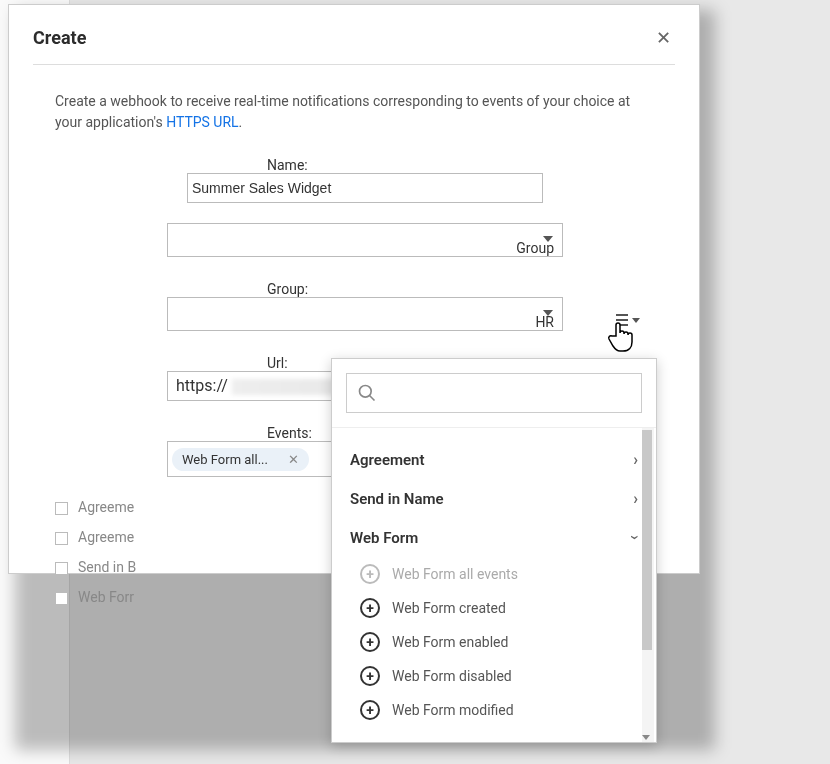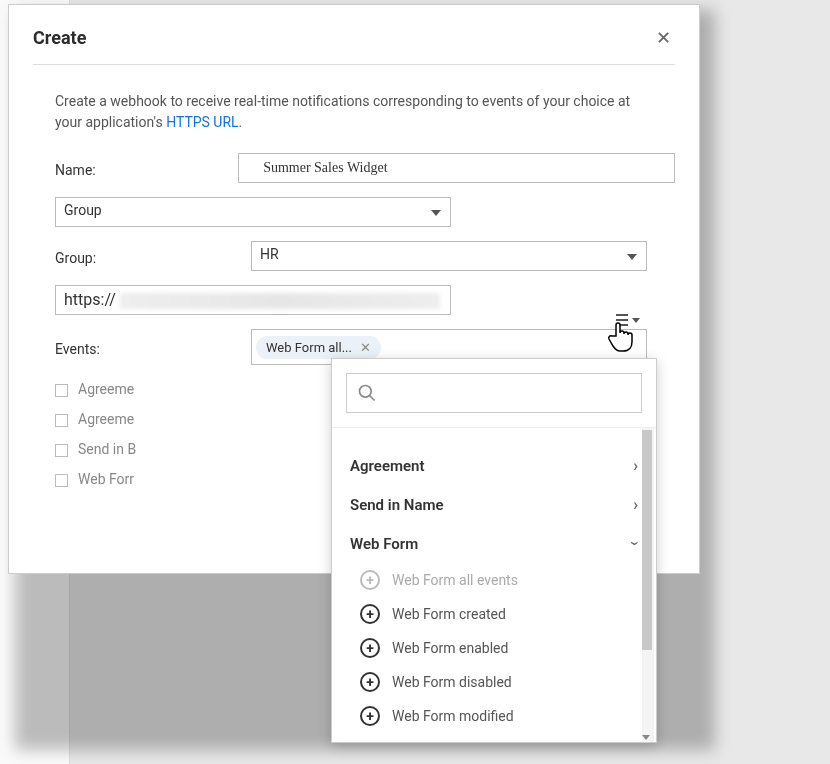--- a/index.html
+++ b/index.html
@@ -66,48 +66,49 @@
     line-height: 1.5;
     margin-left: 22px;
     margin-bottom: 20px;
     max-width: 580px;
   }
   .description .link { color: #1473e6; }
   .form-row {
     display: flex;
     align-items: center;
     margin-left: 22px;
-    margin-bottom: 14px;
+    margin-bottom: 20px;
+    flex-direction: column;
   }
   .form-row.top { align-items: flex-start; }
   .form-label {
     width: 196px;
     font-size: 14px;
     color: #333;
     padding-top: 4px;
   }
   .text-input {
-    width: 464px;
+    width: 356px;
     height: 30px;
     border: 1px solid #bbb;
-    padding: 4px 24px;
+    padding: 4px 4px;
     font-size: 14px;
     color: #333;
-    font-family: Liberation Serif, serif;
   }
   .select {
     width: 396px;
     height: 30px;
     border: 1px solid #bbb;
-    padding: 4px 8px;
+    padding: 16px 8px;
     font-size: 14px;
     color: #333;
     background: #fff;
     appearance: none;
     position: relative;
+    text-align: right;
   }
   .select-wrap { position: relative; width: 396px; }
   .select-wrap::after {
     content: "";
     position: absolute;
     right: 10px; top: 13px;
     width: 0; height: 0;
     border-left: 5px solid transparent;
     border-right: 5px solid transparent;
     border-top: 6px solid #555;
@@ -139,21 +140,21 @@
     gap: 6px;
   }
   .chip {
     background: #eaf1f8;
     border-radius: 14px;
     padding: 4px 10px;
     font-size: 13px;
     color: #333;
     display: flex;
     align-items: center;
-    gap: 8px;
+    gap: 20px;
   }
   .chip-x { color: #888; cursor: pointer; font-size: 13px; }
   .events-toggle {
     position: absolute;
     left: 616px;
     top: 310px;
     width: 30px;
     height: 20px;
     display: flex;
     gap: 4px;
@@ -211,21 +212,21 @@
     height: 40px;
     border: 1px solid #ccc;
     display:flex; align-items:center;
     padding: 0 10px;
   }
   .dd-search-box svg { stroke:#888; }
   .dd-body {
     flex:1;
     overflow-y: auto;
     border-top: 1px solid #eee;
-    padding: 18px 0;
+    padding: 12px 0;
     position: relative;
     text-align: center;
   }
   .dd-scrollbar {
     position:absolute; right:2px; top:0;
     width:12px; height:100%;
     background: #f4f4f4;
   }
   .dd-scrollbar-thumb {
     position:absolute; right:2px; top:2px;
@@ -296,20 +297,21 @@
   </div>
 
   <div class="form-row">
     <div class="form-label">Group:</div>
     <div class="select-wrap">
       <div class="select">HR</div>
     </div>
   </div>
 
   <div class="form-row">
+    <div class="form-label">Url:</div>
     <div class="url-input">
       <span>https://</span><span class="url-blur"></span>
     </div>
   </div>
 
   <div class="form-row">
     <div class="form-label">Events:</div>
     <div class="events-box">
       <div class="chip">
         <span>Web Form all...</span>

